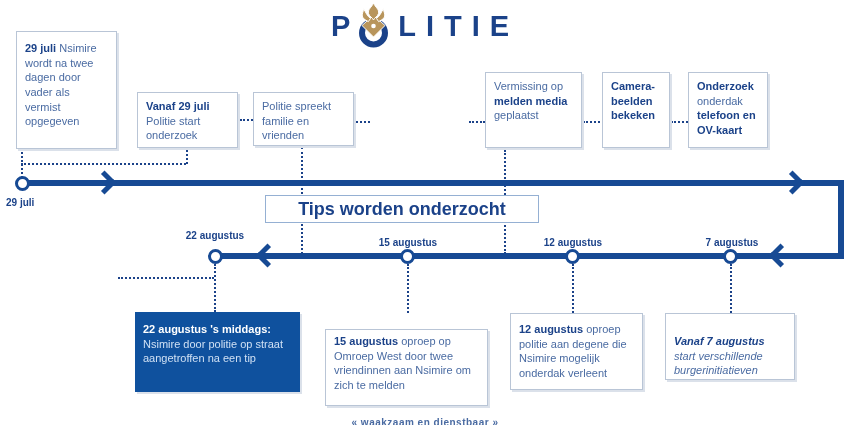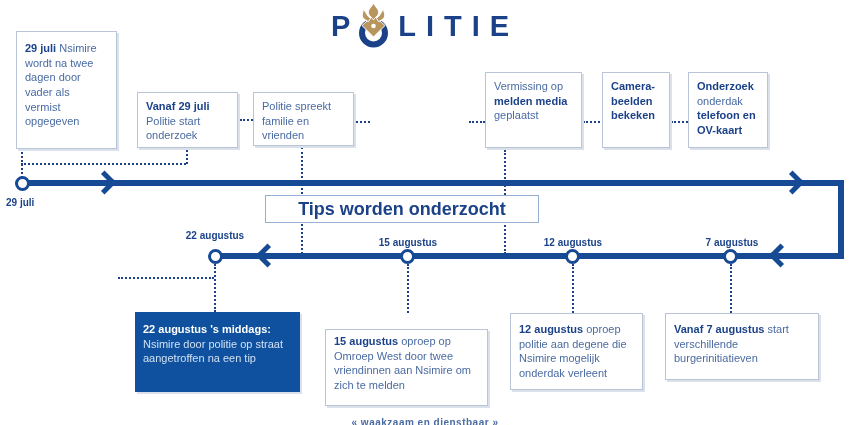--- a/index.html
+++ b/index.html
@@ -112,17 +112,17 @@
 
   <div class="dv" style="left:214px;top:264px;height:48px;"></div>
   <div class="dh" style="left:118px;top:277px;width:96px;"></div>
   <div class="dv" style="left:407px;top:264px;height:49px;"></div>
   <div class="dv" style="left:572px;top:264px;height:49px;"></div>
   <div class="dv" style="left:730px;top:264px;height:49px;"></div>
 
   <div class="box box-dark" style="left:135px;top:312px;width:165px;height:80px;padding-top:10px;"><span class="b">22 augustus 's middags: </span><span>Nsimire door politie op straat aangetroffen na een tip</span></div>
   <div class="box" style="left:325px;top:313px;width:163px;height:77px;padding-top:4px;margin-top:16px;"><span class="b">15 augustus </span><span>oproep op Omroep West door twee vriendinnen aan Nsimire om zich te melden</span></div>
   <div class="box" style="left:510px;top:313px;width:133px;height:77px;padding-top:8px;"><span class="b">12 augustus </span><span>oproep politie aan degene die Nsimire mogelijk onderdak verleent</span></div>
-  <div class="box" style="left:665px;top:313px;width:154px;height:67px;padding-top:8px;"><span class="b">Vanaf 7 augustus </span><span>start verschillende burgerinitiatieven</span></div>
+  <div class="box" style="left:665px;top:313px;width:130px;height:67px;padding-top:20px;font-style:italic;"><span class="b">Vanaf 7 augustus </span><span>start verschillende burgerinitiatieven</span></div>
 
   <div class="footer">« waakzaam en dienstbaar »</div>
 
 </div>
 
 </body></html>

